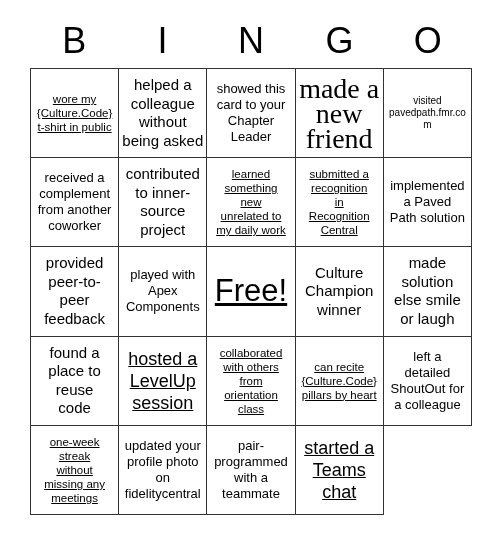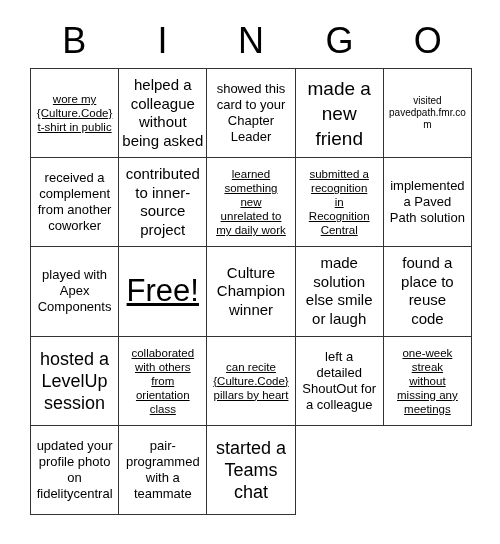--- a/index.html
+++ b/index.html
@@ -68,22 +68,22 @@
     display: block;
     width: 100%;
     white-space: pre-line;
     word-wrap: break-word;
   }
   
   .fs-xs .cell-text { font-size: 10px; line-height: 12px; }
   .fs-sm .cell-text { font-size: 11.5px; line-height: 14px; text-decoration: underline; }
   .fs-md .cell-text { font-size: 13px; line-height: 16px; text-align: center; }
   .fs-lg .cell-text { font-size: 15px; line-height: 18.5px; text-align: center; }
-  .fs-xl .cell-text { font-size: 18px; line-height: 22px; }
-  .fs-xxl .cell-text { font-size: 19px; line-height: 25px; }
+  .fs-xl .cell-text { font-size: 18px; line-height: 22px; text-decoration: underline; }
+  .fs-xxl .cell-text { font-size: 28px; line-height: 25px; font-family: Liberation Serif, serif; }
   .fs-free .cell-text { font-size: 31px; line-height: 34px; text-decoration: underline; }
 </style>
 </head>
 <body>
 
 <div class="card">
 
   <div class="bingo-header">
     <div class="letter">B</div>
     <div class="letter">I</div>
@@ -146,20 +146,26 @@
 in
 Recognition
 Central</span>
       </div>
     <div class="cell fs-md">
         <span class="cell-text">implemented
 a Paved
 Path solution</span>
       </div>
 
+    <div class="cell fs-lg">
+        <span class="cell-text">provided
+peer-to-
+peer
+feedback</span>
+      </div>
     <div class="cell fs-md">
         <span class="cell-text">played with
 Apex
 Components</span>
       </div>
     <div class="cell fs-free">
         <span class="cell-text">Free!</span>
       </div>
     <div class="cell fs-lg">
         <span class="cell-text">Culture

